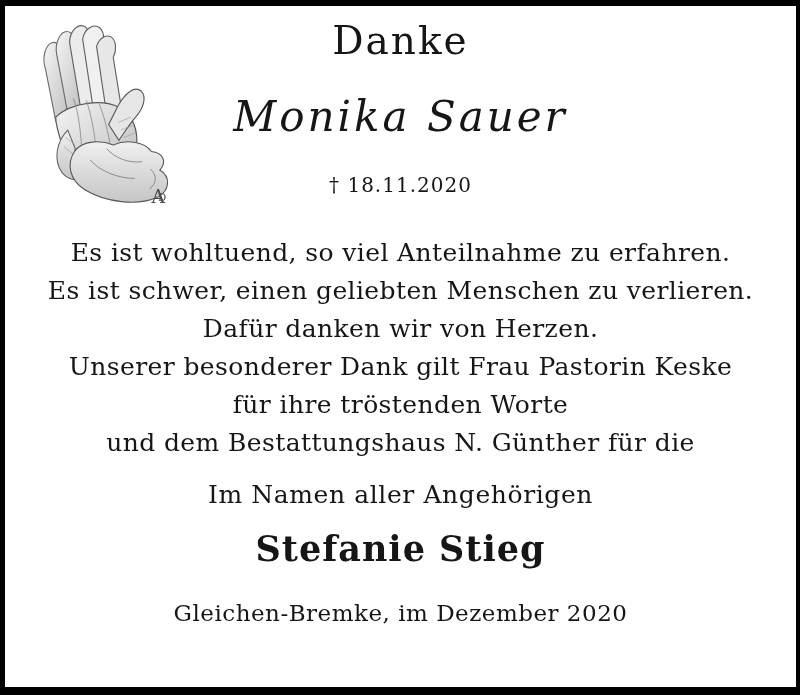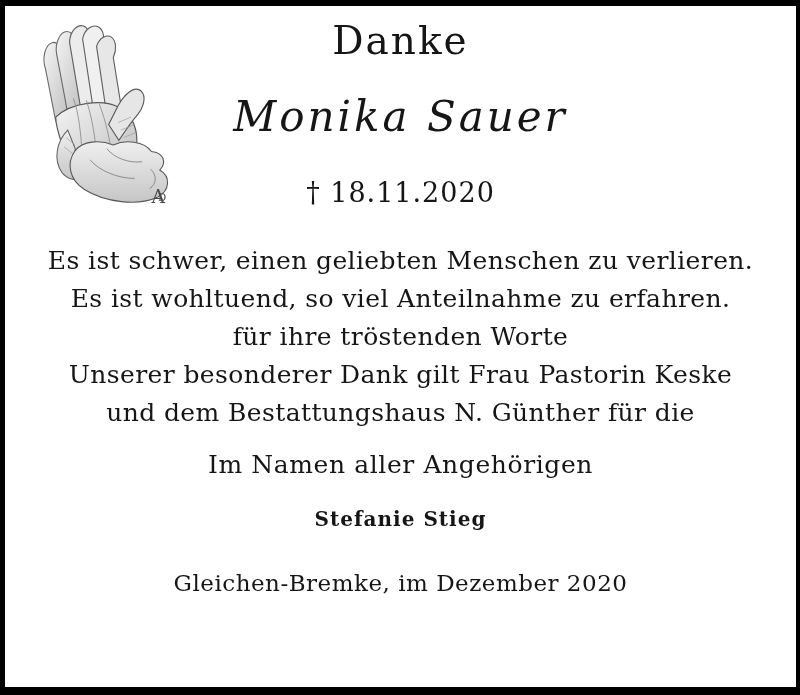--- a/index.html
+++ b/index.html
@@ -36,40 +36,40 @@
   }
   .deceased-name {
     margin-top: 26px;
     font-size: 42px;
     line-height: 64px;
     font-weight: normal;
     font-style: italic;
     letter-spacing: 3px;
   }
   .death-date {
-    margin-top: 28px;
-    font-size: 27px;
+    margin-top: 20px;
+    font-size: 20px;
     line-height: 32px;
     letter-spacing: 1px;
   }
   .message {
     margin-top: 33px;
     font-size: 25px;
     line-height: 38px;
     letter-spacing: 0.4px;
   }
   .closing {
     margin-top: 14px;
     font-size: 25px;
     line-height: 38px;
     letter-spacing: 0.6px;
   }
   .signature {
     margin-top: 18px;
-    font-size: 20px;
+    font-size: 35px;
     line-height: 34px;
     font-weight: bold;
     letter-spacing: 1px;
   }
   .place-date {
     margin-top: 32px;
     font-size: 23px;
     line-height: 30px;
     letter-spacing: 0.5px;
   }
@@ -120,24 +120,25 @@
     <text x="143" y="194" font-family="DejaVu Serif, serif" font-size="11" fill="#4a4a4a">D</text>
   </svg>
 
   <div class="heading">Danke</div>
 
   <div class="deceased-name">Monika Sauer</div>
 
   <div class="death-date">† 18.11.2020</div>
 
   <div class="message">
+    <div>Es ist wohltuend, so viel Anteilnahme zu erfahren.</div>
     <div>Es ist schwer, einen geliebten Menschen zu verlieren.</div>
-    <div>Es ist wohltuend, so viel Anteilnahme zu erfahren.</div>
+    <div>Dafür danken wir von Herzen.</div>
+    <div>Unserer besonderer Dank gilt Frau Pastorin Keske</div>
     <div>für ihre tröstenden Worte</div>
-    <div>Unserer besonderer Dank gilt Frau Pastorin Keske</div>
     <div>und dem Bestattungshaus N. Günther für die</div>
   </div>
 
   <div class="closing">Im Namen aller Angehörigen</div>
 
   <div class="signature">Stefanie Stieg</div>
 
   <div class="place-date">Gleichen-Bremke, im Dezember 2020</div>
 
 </div>

